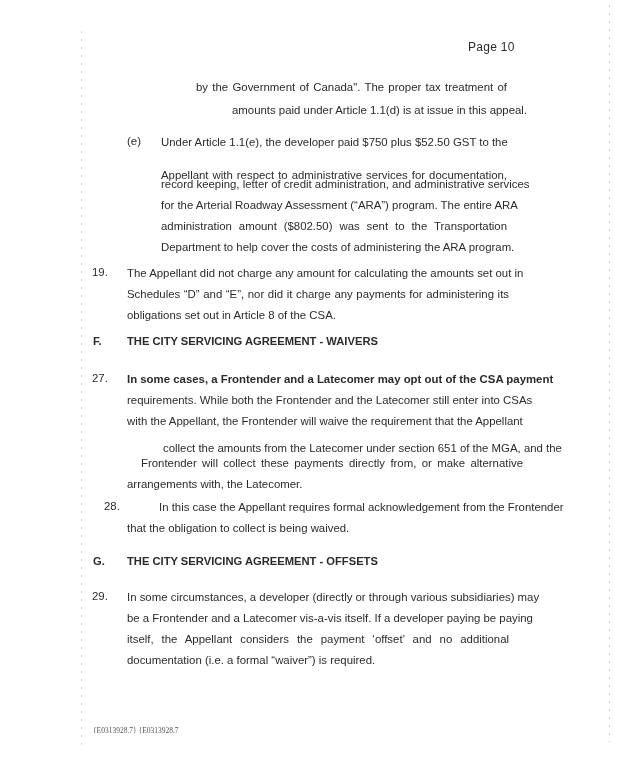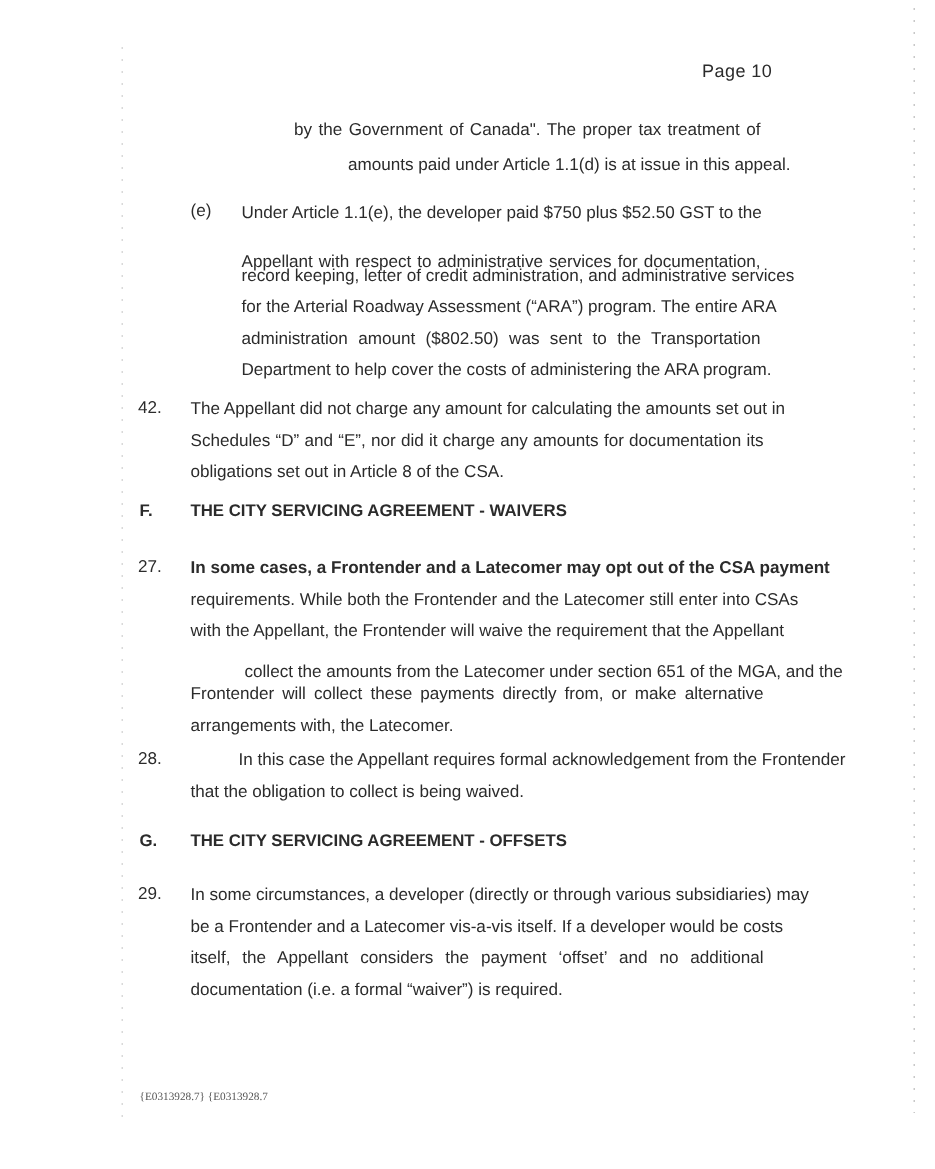--- a/index.html
+++ b/index.html
@@ -41,53 +41,53 @@
   <div class="num" style="left:127px; top:135px;">(e)</div>
   <div class="line just" style="left:161px; top:135px; width:346px;">Under Article 1.1(e), the developer paid $750 plus $52.50 GST to the</div>
   <div class="line just" style="left:161px; top:156px; width:346px;margin-top:12px;">Appellant with respect to administrative services for documentation,</div>
   <div class="line just" style="left:161px; top:177px; width:346px;">record keeping, letter of credit administration, and administrative services</div>
   <div class="line just" style="left:161px; top:198px; width:346px;">for the Arterial Roadway Assessment (“ARA”) program.  The entire ARA</div>
   <div class="line just" style="left:161px; top:219px; width:346px;">administration amount ($802.50) was sent to the Transportation</div>
   <div class="line" style="left:161px; top:240px;">Department to help cover the costs of administering the ARA program.</div>
 </div>
 
 <div>
-  <div class="num" style="left:92px; top:266px;">42.</div>
+  <div class="num" style="left:92px; top:266px;">19.</div>
   <div class="line just" style="left:127px; top:266px; width:382px;">The Appellant did not charge any amount for calculating the amounts set out in</div>
-  <div class="line just" style="left:127px; top:287px; width:382px;">Schedules “D” and “E”, nor did it charge any amounts for documentation its</div>
+  <div class="line just" style="left:127px; top:287px; width:382px;">Schedules “D” and “E”, nor did it charge any payments for administering its</div>
   <div class="line" style="left:127px; top:308px;">obligations set out in Article 8 of the CSA.</div>
 </div>
 
 <div>
   <div class="heading" style="left:93px; top:335px;">F.</div>
   <div class="heading" style="left:127px; top:335px;">THE CITY SERVICING AGREEMENT - WAIVERS</div>
 </div>
 
 <div>
   <div class="num" style="left:92px; top:372px;">27.</div>
   <div class="line just" style="left:127px; top:372px; width:382px;font-weight:bold;">In some cases, a Frontender and a Latecomer may opt out of the CSA payment</div>
   <div class="line just" style="left:127px; top:393px; width:382px;">requirements.  While both the Frontender and the Latecomer still enter into CSAs</div>
   <div class="line just" style="left:127px; top:414px; width:382px;">with the Appellant, the Frontender will waive the requirement that the Appellant</div>
   <div class="line just" style="left:127px; top:441px; width:382px;margin-left:36px;">collect the amounts from the Latecomer under section 651 of the MGA, and the</div>
-  <div class="line just" style="left:127px; top:456px; width:382px;">Frontender will collect these payments directly from, or make alternative</div>
+  <div class="line just" style="left:141px; top:456px; width:382px;">Frontender will collect these payments directly from, or make alternative</div>
   <div class="line" style="left:127px; top:477px;">arrangements with, the Latecomer.</div>
 </div>
 
 <div>
-  <div class="num" style="left:92px; top:500px;">28.</div>
+  <div class="num" style="left:104px; top:500px;">28.</div>
   <div class="line just" style="left:127px; top:500px; width:382px;margin-left:32px;">In this case the Appellant requires formal acknowledgement from the Frontender</div>
   <div class="line" style="left:127px; top:521px;">that the obligation to collect is being waived.</div>
 </div>
 
 <div>
   <div class="heading" style="left:93px; top:555px;">G.</div>
   <div class="heading" style="left:127px; top:555px;">THE CITY SERVICING AGREEMENT - OFFSETS</div>
 </div>
 
 <div>
   <div class="num" style="left:92px; top:590px;">29.</div>
   <div class="line just" style="left:127px; top:590px; width:382px;">In some circumstances, a developer (directly or through various subsidiaries) may</div>
-  <div class="line just" style="left:127px; top:611px; width:382px;">be a Frontender and a Latecomer vis-a-vis itself.  If a developer would be costs</div>
+  <div class="line just" style="left:127px; top:611px; width:382px;">be a Frontender and a Latecomer vis-a-vis itself.  If a developer paying be paying</div>
   <div class="line just" style="left:127px; top:632px; width:382px;">itself, the Appellant considers the payment ‘offset’ and no additional</div>
   <div class="line" style="left:127px; top:653px;">documentation (i.e. a formal “waiver”) is required.</div>
 </div>
 
 <div class="footer">{E0313928.7} {E0313928.7</div>
 
 </body></html>

